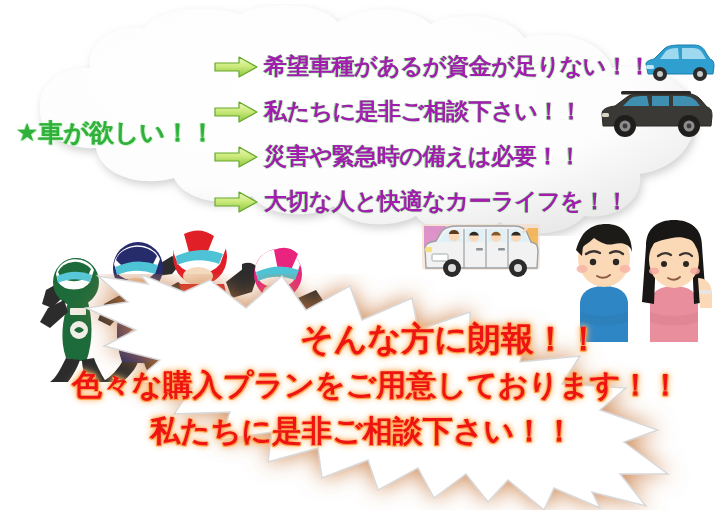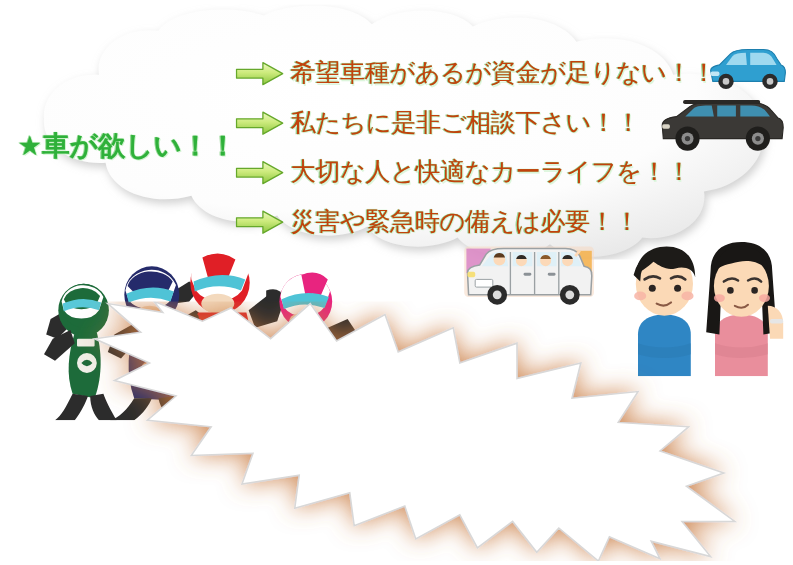--- a/index.html
+++ b/index.html
@@ -23,21 +23,21 @@
     color:#2fb03a;
     text-shadow:0 0 1px #7fe07f,1px 1px 0 #d8f3d8,-1px 0px 0 #9ad79a;
     white-space:nowrap;
   }
 
   
   .bullets{position:absolute;left:214px;top:44px;width:430px;}
   .brow{height:45px;display:flex;align-items:center;}
   .arrow-ic{width:44px;height:22px;flex:0 0 44px;margin-right:6px;}
   .btxt{
-    font-size:23px;font-weight:normal;color:#c2410c;white-space:nowrap;
+    font-size:23px;font-weight:bold;color:#a21caf;white-space:nowrap;
     letter-spacing:-0.5px;
     text-shadow:0 0 1px #84e184,1px 1px 0 #dff6df,-1px 0 0 #9bd79b;
   }
 
   
   .car-blue{position:absolute;left:640px;top:40px;width:76px;height:46px;}
   .suv-dark{position:absolute;left:597px;top:86px;width:118px;height:56px;}
   .kei-van{position:absolute;left:418px;top:218px;width:128px;height:70px;}
 
   
@@ -128,30 +128,30 @@
       </span>
       <span class="btxt">私たちに是非ご相談下さい！！</span>
     </div>
 
     <div class="brow">
       <span class="arrow-ic">
         <svg width="44" height="22" viewBox="0 0 44 22">
           <path d="M1,7 L25,7 L25,1 L43,11 L25,21 L25,15 L1,15 Z" fill="url(#ag1)" stroke="#66a82b" stroke-width="1.2" stroke-linejoin="round"></path>
         </svg>
       </span>
-      <span class="btxt">大切な人と快適なカーライフを！！</span>
+      <span class="btxt">災害や緊急時の備えは必要！！</span>
     </div>
 
     <div class="brow">
       <span class="arrow-ic">
         <svg width="44" height="22" viewBox="0 0 44 22">
           <path d="M1,7 L25,7 L25,1 L43,11 L25,21 L25,15 L1,15 Z" fill="url(#ag1)" stroke="#66a82b" stroke-width="1.2" stroke-linejoin="round"></path>
         </svg>
       </span>
-      <span class="btxt">災害や緊急時の備えは必要！！</span>
+      <span class="btxt">大切な人と快適なカーライフを！！</span>
     </div>
   </div>
 
   <div class="car-blue">
     <svg width="76" height="46" viewBox="0 0 76 46">
       <path d="M8,34 L6,24 C6,21 10,20 14,19 L24,9 C27,6 32,5 40,5 L54,5 C60,5 64,8 66,13 L70,19
                C73,20 74,22 74,26 L73,34 Z" fill="#2f9fd0" stroke="#1d7fae" stroke-width="1"></path>
       <path d="M26,11 C28,9 32,8 38,8 L39,19 L20,19 Z" fill="#9fd9ef"></path>
       <path d="M42,8 L54,8 C58,8 61,10 63,14 L66,19 L42,19 Z" fill="#9fd9ef"></path>
       <rect x="6" y="25" width="8" height="4" rx="1.5" fill="#bfe6f5"></rect>
@@ -348,14 +348,19 @@
           196,6 232,34 268,2 292,36 336,12 348,46 398,24 404,56 456,38 456,70
           514,56 506,88 566,82 548,110 612,114 586,136 644,156 610,168 654,200
           606,200 632,232 578,218 586,234 540,214 530,236 494,206 474,228 452,200
           420,224 404,194 364,216 354,186 308,204 304,174 254,188 258,158 206,166
           216,138 160,140 178,114 120,108 146,86 90,72 122,56 72,34 114,28 84,2
           134,10 126,0 170,18"></polygon>
       </g>
     </svg>
   </div>
 
+  <div class="redblock">
+    <div class="redline r1">そんな方に朗報！！</div>
+    <div class="redline r2">色々な購入プランをご用意しております！！</div>
+    <div class="redline r3">私たちに是非ご相談下さい！！</div>
+  </div>
 
 </div>
 
 </body></html>

